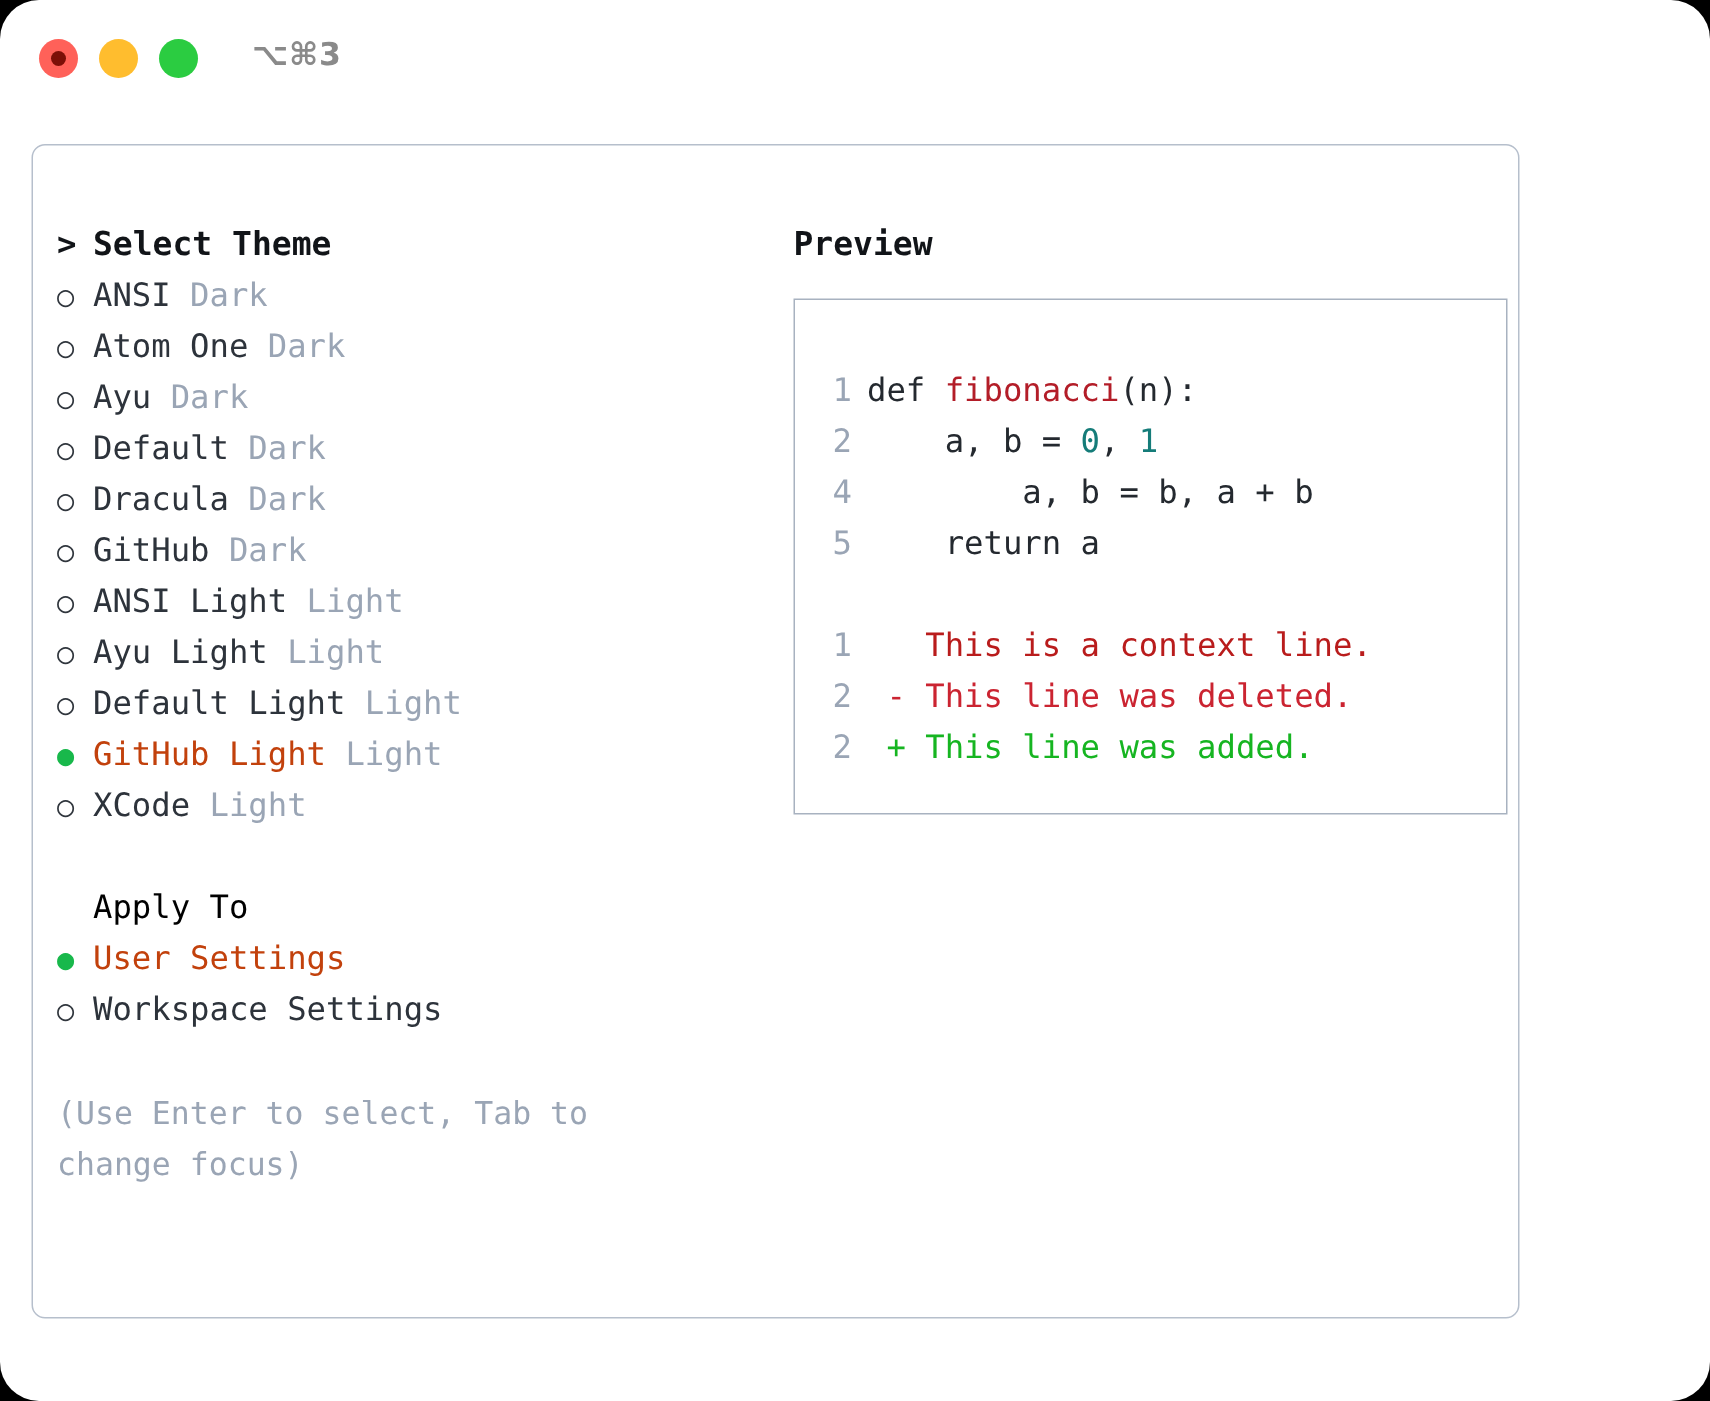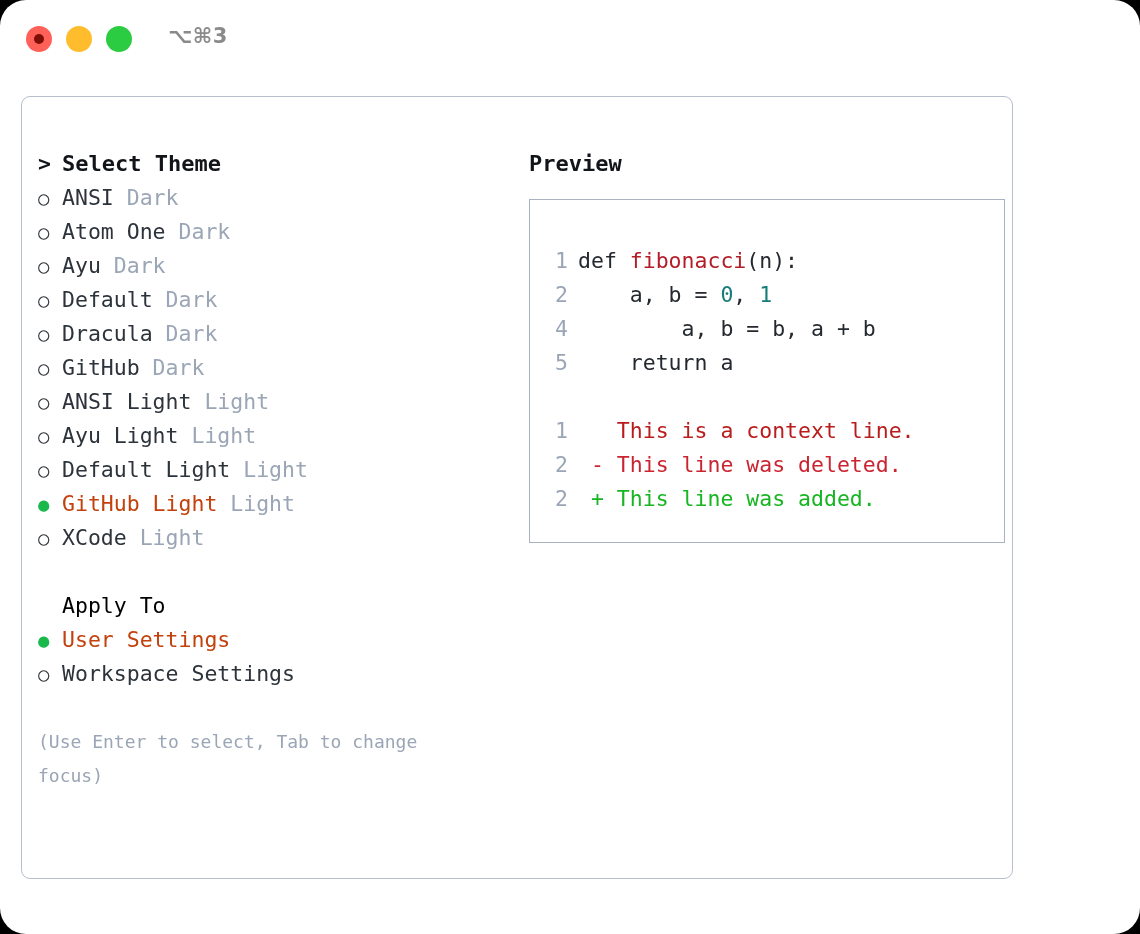--- a/index.html
+++ b/index.html
@@ -108,21 +108,21 @@
 
   .spacer-row { height: 34px; }
 
   #apply-head {
     padding-left: 24px;
   }
 
   #hint {
     margin-top: 34px;
     width: 420px;
-    font-size: 18px;
+    font-size: 21px;
     line-height: 34px;
     color: #9aa5b5;
   }
 
   
   #right-col {
     position: absolute;
     left: 479px;
     top: 50px;
     width: 490px;

